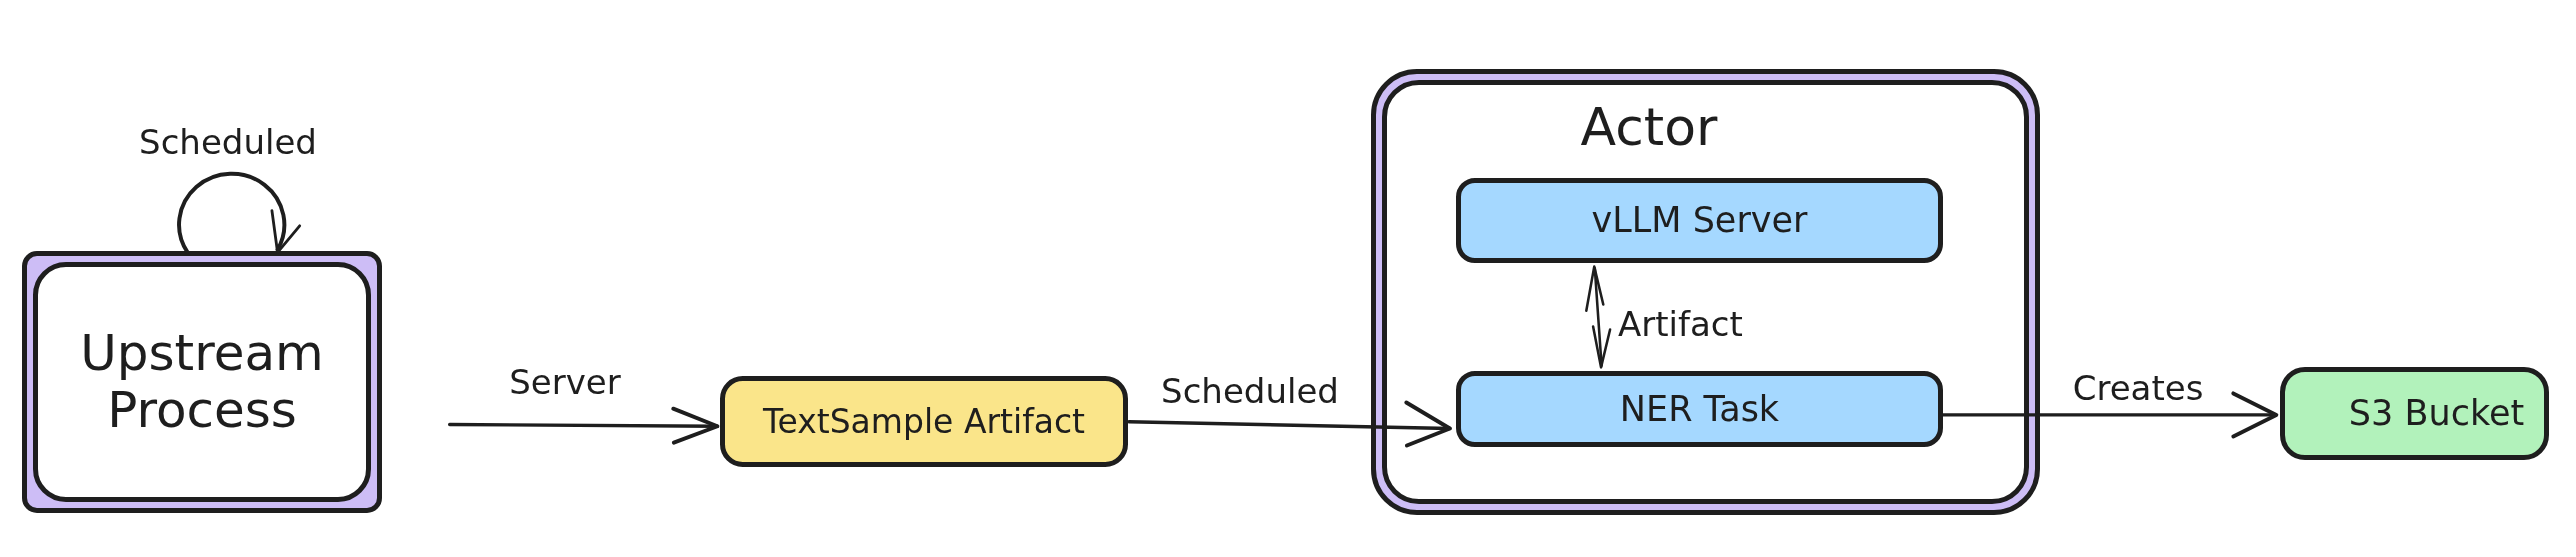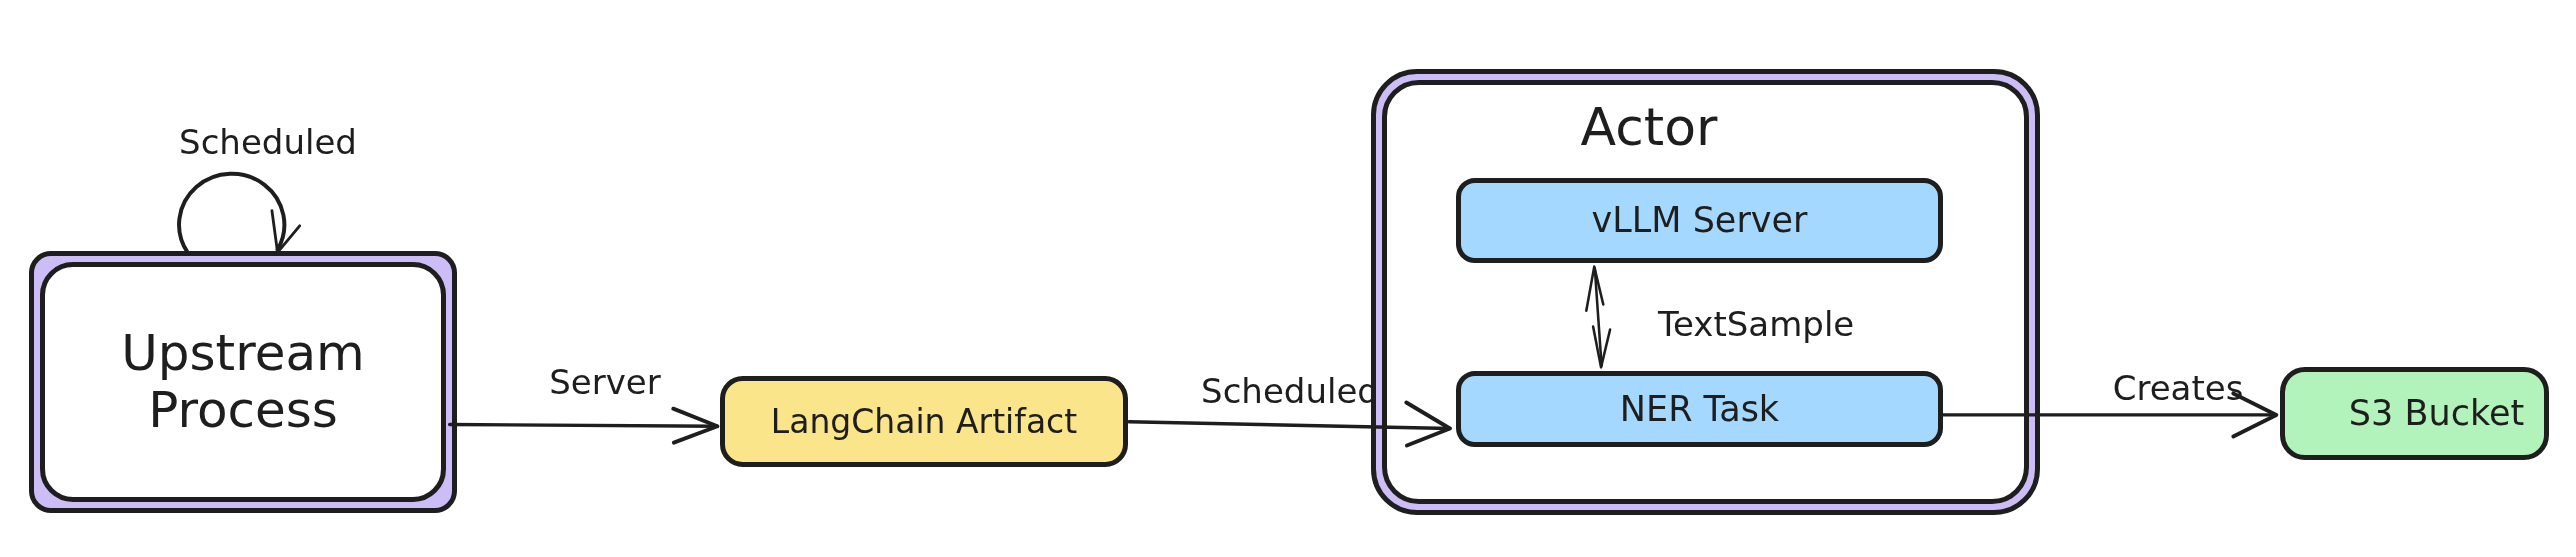--- a/index.html
+++ b/index.html
@@ -35,21 +35,21 @@
     inset: 6.2px;
     border: 5.1px solid #1e1e1e;
     background: #ffffff;
     display: flex;
     align-items: center;
     justify-content: center;
     text-align: center;
   }
   .node-label { line-height: 1.15; }
   
-  .upstream { left: 29px; top: 251px; width: 428px; height: 262px; border-radius: 22px; }
+  .upstream { left: 22px; top: 251px; width: 360px; height: 262px; border-radius: 15px; }
   .upstream .frame-inner { border-radius: 33px; font-size: 50px; }
   
   .textsample { left: 720px; top: 376px; width: 408px; height: 91px; border-radius: 22.7px; font-size: 33px; }
   
   .actor { left: 1371px; top: 69px; width: 669px; height: 446px; border-radius: 46px; }
   .actor .frame-inner { border-radius: 37px; }
   .actor-title {
     position: absolute; z-index: 2;
     left: 1649px; top: 127px;
     transform: translate(-50%, -50%);
@@ -62,42 +62,42 @@
   .s3 { left: 2280px; top: 367px; width: 269px; height: 93px; border-radius: 25px; font-size: 35px; }
   
   svg.wires {
     position: absolute; left: 0; top: 0; z-index: 2;
     pointer-events: none;
   }
   svg.wires path { fill: none; stroke: #1e1e1e; stroke-linecap: round; stroke-linejoin: round; }
   
   .edge-label {
     position: absolute; z-index: 3;
-    font-size: 34px; white-space: nowrap; margin-left: 40px;
+    font-size: 34px; white-space: nowrap;
   }
   .centered { transform: translate(-50%, -50%); }
   .lbl-scheduled { left: 228px;  top: 142px; }
   .lbl-creates   { left: 565px;  top: 382px; }
   .lbl-triggers  { left: 1250px; top: 391px; }
   .lbl-langchain { left: 1618px; top: 324px; transform: translateY(-50%); }
   .lbl-output    { left: 2138px; top: 388px; }
 </style>
 </head>
 <body>
 
 <div class="canvas">
 
   <div class="node double-frame upstream" style="background: rgb(205, 189, 246);">
     <div class="frame-inner">
       <div class="node-label">Upstream Process</div>
     </div>
   </div>
 
   <div class="node simple-box textsample" style="background: rgb(250, 229, 138);">
-    <div class="node-label">LangChain Artifact</div>
+    <div class="node-label">TextSample Artifact</div>
   </div>
 
   <div class="node double-frame actor" style="background: rgb(205, 189, 246);">
     <div class="frame-inner"></div>
   </div>
   <div class="actor-title">Actor</div>
 
   <div class="node simple-box vllm" style="background: rgb(165, 216, 255);">
     <div class="node-label">vLLM Server</div>
   </div>
@@ -125,17 +125,17 @@
     <path d="M 2801 549 L 2815 471 L 2831 538" stroke-width="4.5"></path>
     <path d="M 2813 577 L 2827 649 L 2843 582" stroke-width="4.5"></path>
 
     <path d="M 3430 733 L 4018 733" stroke-width="6"></path>
     <path d="M 3944 695 L 4020 733 L 3944 771" stroke-width="7"></path>
   </svg>
 
   <div class="edge-label centered lbl-scheduled">Scheduled</div>
   <div class="edge-label centered lbl-creates">Server</div>
   <div class="edge-label centered lbl-triggers">Scheduled</div>
-  <div class="edge-label lbl-langchain">TextSample</div>
+  <div class="edge-label lbl-langchain">Artifact</div>
   <div class="edge-label centered lbl-output">Creates</div>
 
 </div>
 
 
 </body></html>

